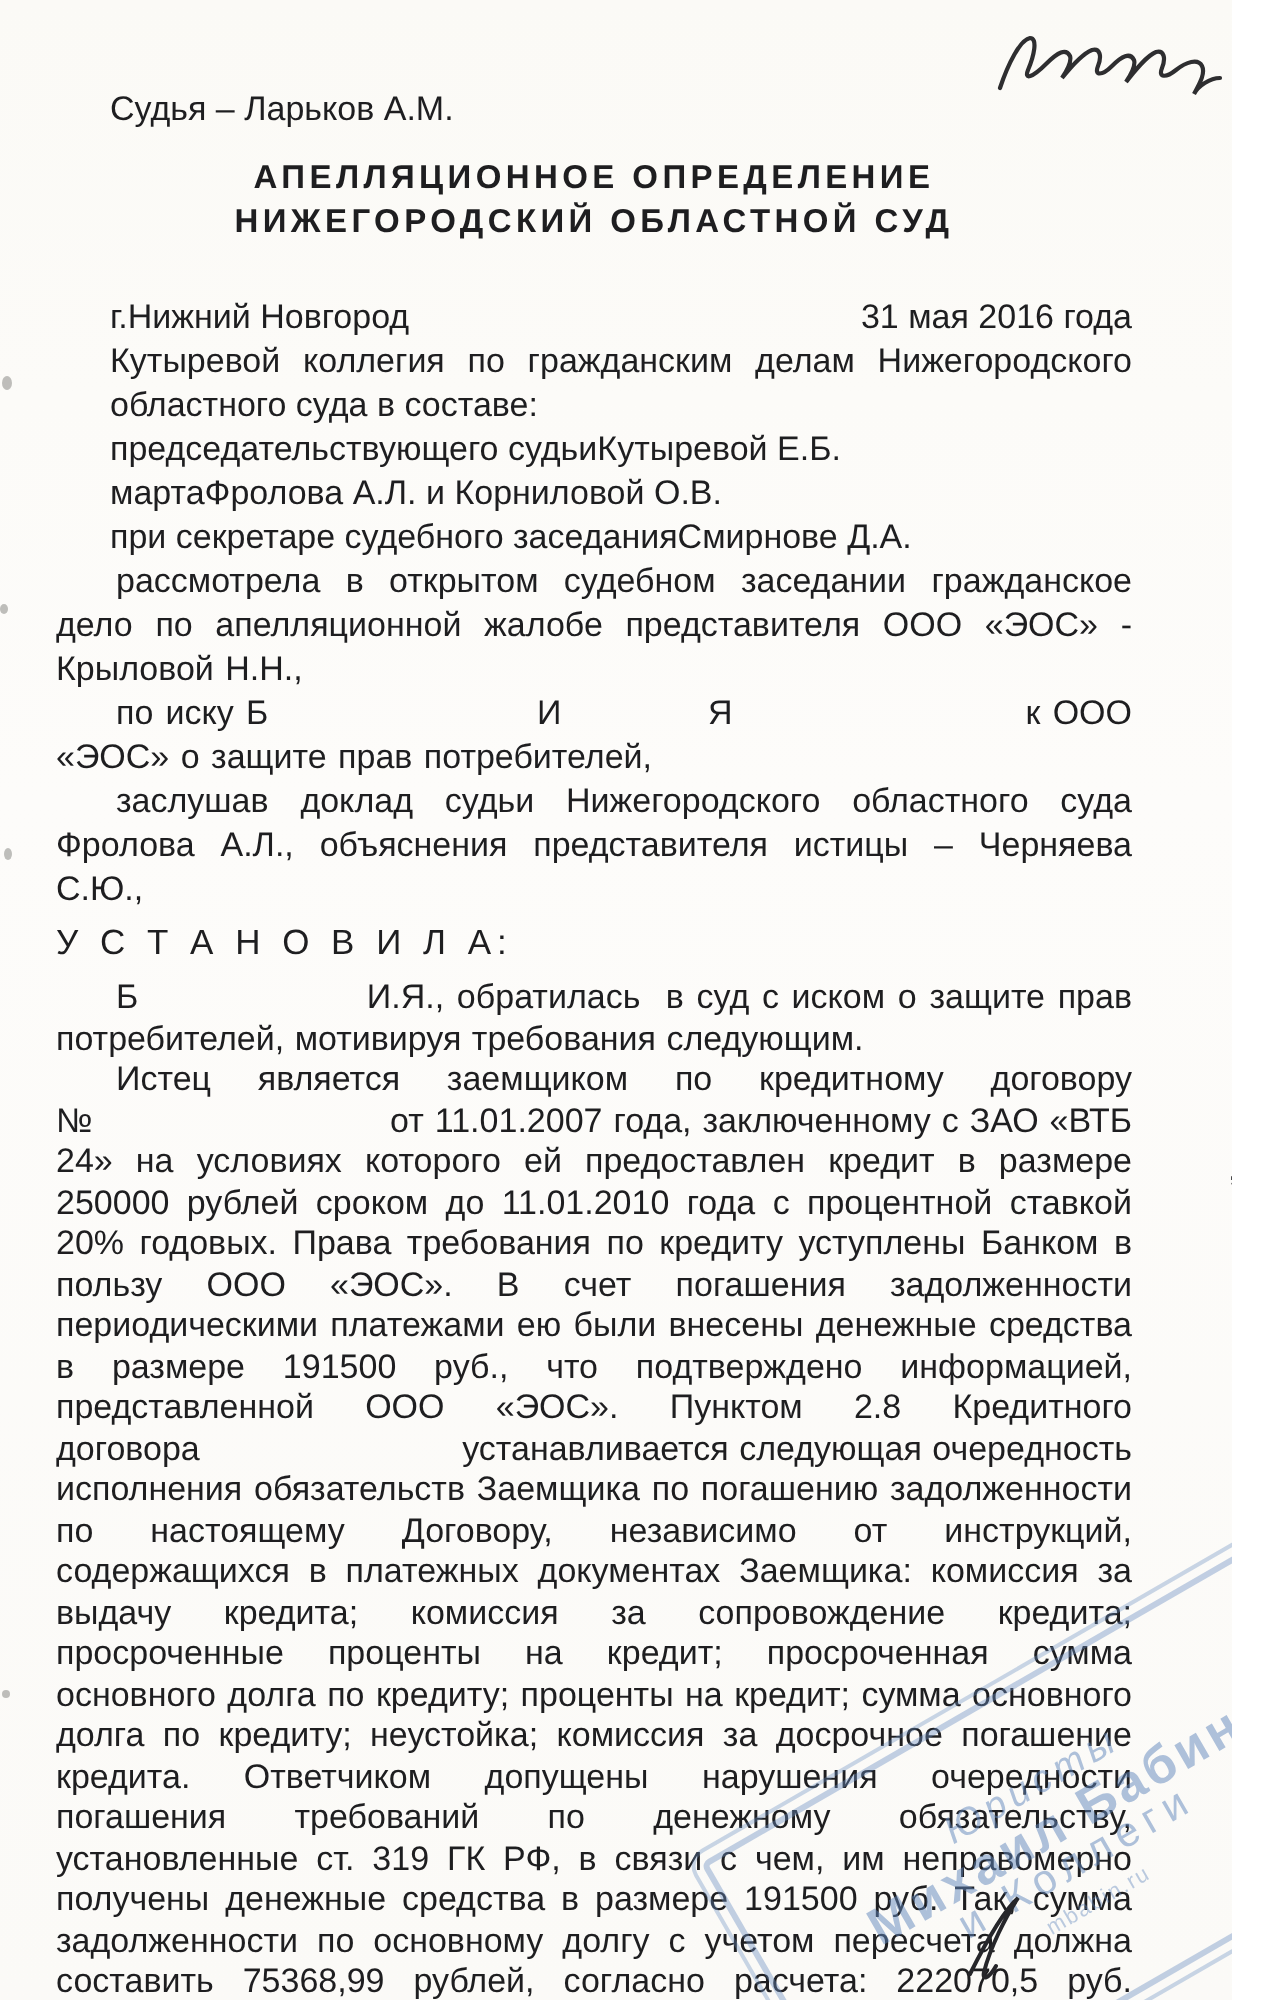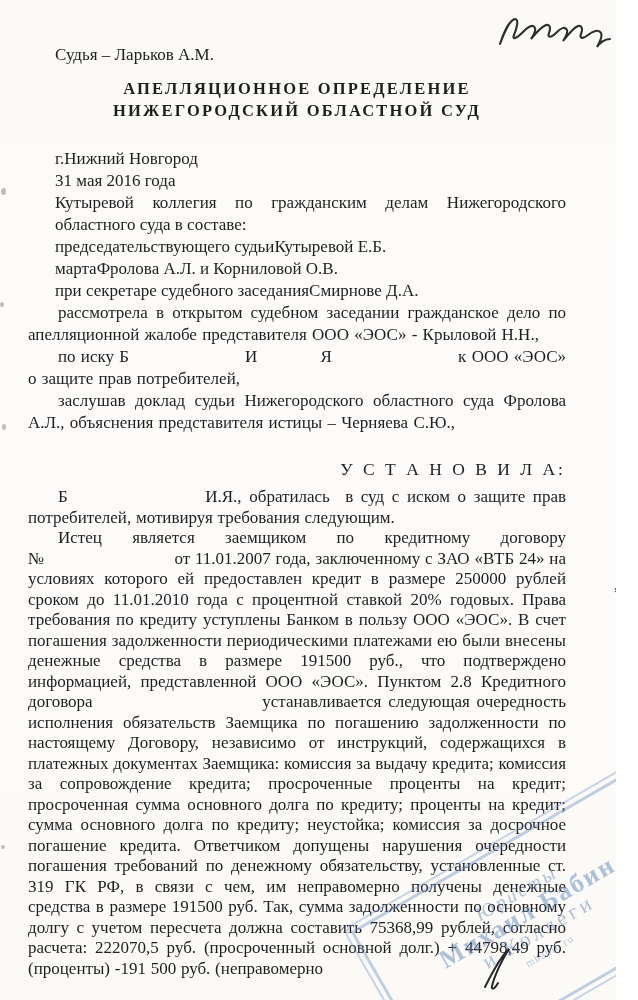--- a/index.html
+++ b/index.html
@@ -2,34 +2,34 @@
 <html><head>
 <meta charset="utf-8">
 <style>
   html,body{margin:0;padding:0;}
   .page{
     position:relative;
     width:616px;height:1000px;
     background:#fcfbf8;
     background-image:linear-gradient(180deg, #fbfaf6 0%, #fdfcfa 40%, #fbfaf7 100%);
     overflow:hidden;
-    font-family:Liberation Serif, serif;
+    font-family:Liberation Sans, sans-serif;
     color:#1e1e20;
     font-size:17px;
     line-height:22px;
     -webkit-font-smoothing:antialiased;
   }
   .content{margin:0 50px 0 28px;}
   .hdr-row{display:flex;justify-content:space-between;margin:44px 0 0 27px;}
   .title-block{text-align:center;margin-top:12px;font-weight:bold;letter-spacing:2.2px;font-size:16.5px;line-height:22px;}
-  .place-row{display:flex;justify-content:space-between;margin:26px 0 0 27px;flex-direction:column;}
+  .place-row{display:flex;justify-content:space-between;margin:26px 0 0 27px;}
   .intro{text-align:justify;margin:0 0 0 27px;}
   .panel-row{display:flex;margin-left:27px;}
   .para{margin:0;text-align:justify;text-indent:30px;word-spacing:1px;}
-  .ruling-heading{text-align:right;letter-spacing:3px;margin:24px 0 7px 0;font-size:17.5px;}
+  .ruling-heading{text-align:left;letter-spacing:3px;margin:4px 0 7px 0;font-size:17.5px;}
   .body-para{margin:0;text-align:justify;text-indent:30px;line-height:20.5px;word-spacing:0.5px;}
   .handwriting{position:absolute;top:8px;left:492px;width:128px;height:46px;}
   .pen-mark{position:absolute;top:942px;left:478px;width:42px;height:52px;}
   .watermark{
     position:absolute;right:-80px;bottom:-5px;width:320px;height:160px;
     transform:rotate(-30deg);
     border:3px solid rgba(104,140,192,0.40);
     outline:2px solid rgba(104,140,192,0.35);
     outline-offset:4px;
     border-radius:4px;

